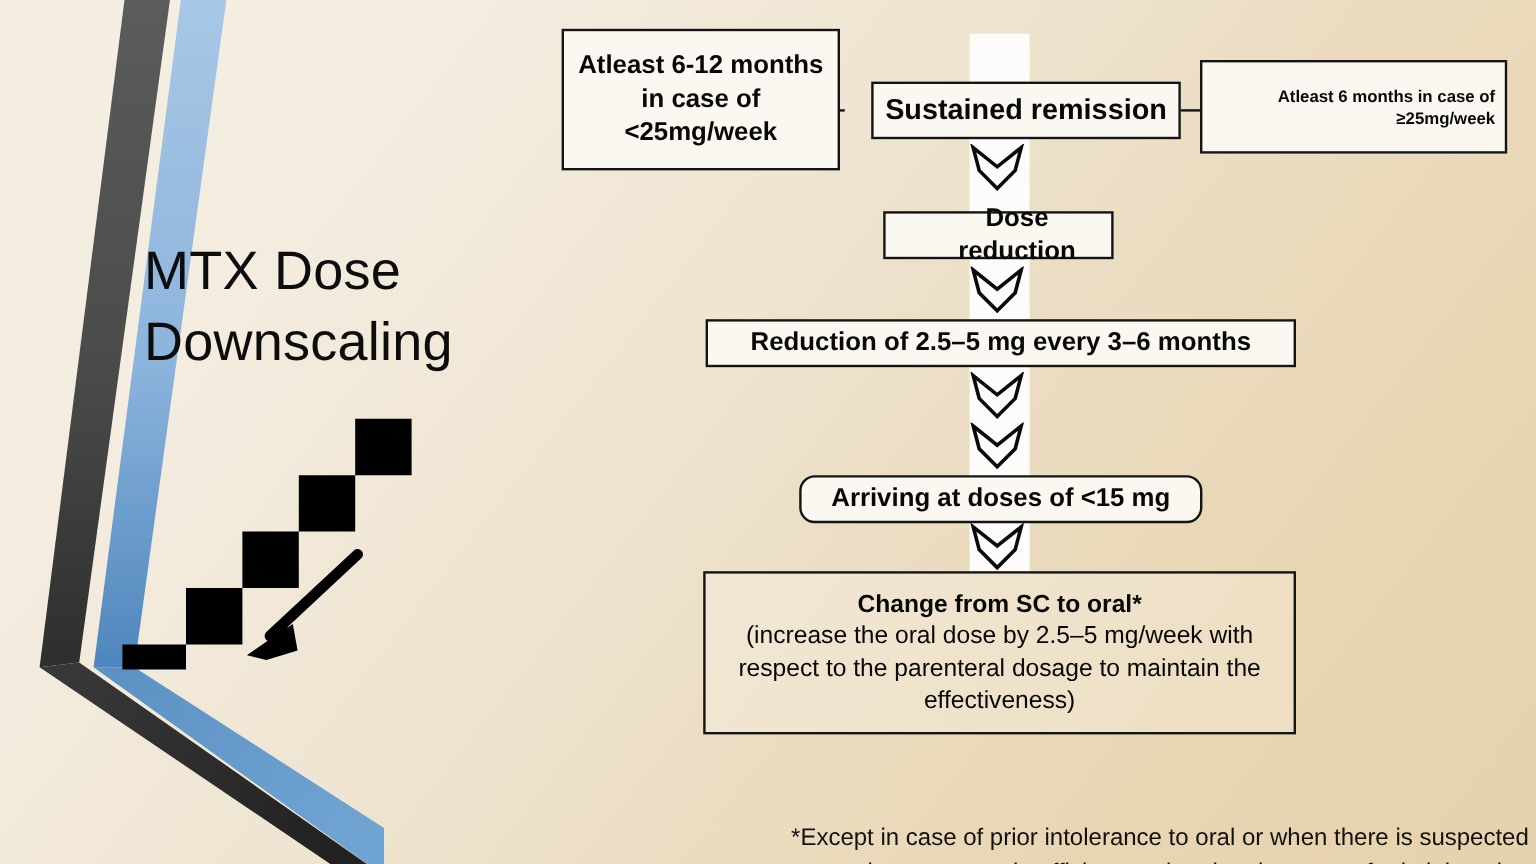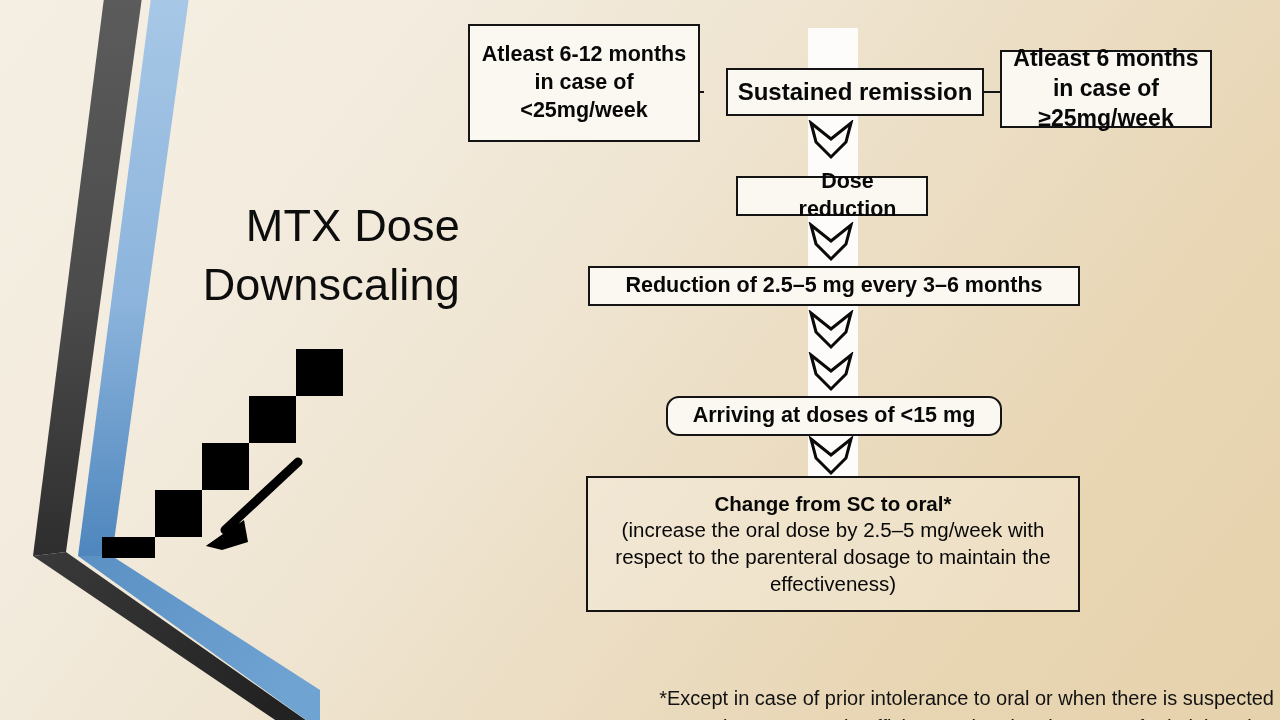--- a/index.html
+++ b/index.html
@@ -31,21 +31,21 @@
     height: 720px;
     pointer-events: none;
   }
 
   
   .title {
     position: absolute;
     left: 120px;
     top: 196px;
     width: 340px;
-    text-align: right;
+    text-align: left;
     font-size: 45px;
     line-height: 1.32;
     font-weight: 300;
     color: #0d0d0d;
     letter-spacing: 0.2px;
   }
 
   
   .stairs {
     position: absolute;
@@ -83,21 +83,21 @@
     text-align: center;
     line-height: 1.3;
   }
   .box.translucent {
     background: rgba(252,248,240,0.30);
   }
   .box .inner { width: 100%; padding: 0 8px; }
 
   #box-left      { left: 432px; top: 24px;  width: 232px; height: 118px; font-size: 21.5px; margin-left: 36px; }
   #box-center    { left: 702px; top: 68px;  width: 258px; height: 48px;  font-size: 24px; margin-left: 24px; }
-  #box-right     { left: 1000px; top: 50px; width: 212px; height: 78px;  font-size: 23px; }
+  #box-right     { left: 1000px; top: 50px; width: 256px; height: 78px;  font-size: 14px; text-align: right; }
   #box-dose-red  { left: 736px; top: 176px; width: 192px; height: 40px;  font-size: 21.5px; padding-left: 31px; }
   #box-reduction { left: 588px; top: 266px; width: 492px; height: 40px;  font-size: 21.5px; }
   #box-arriving  { left: 666px; top: 396px; width: 336px; height: 40px;  font-size: 21.5px; border-radius: 13px; }
   #box-change    { left: 586px; top: 476px; width: 494px; height: 136px; font-size: 20.5px; }
 
   #box-change .inner { padding: 0 10px; }
   #box-change .lead { font-weight: bold; display: block; }
   #box-change .rest { font-weight: normal; display: block; }
 
   

